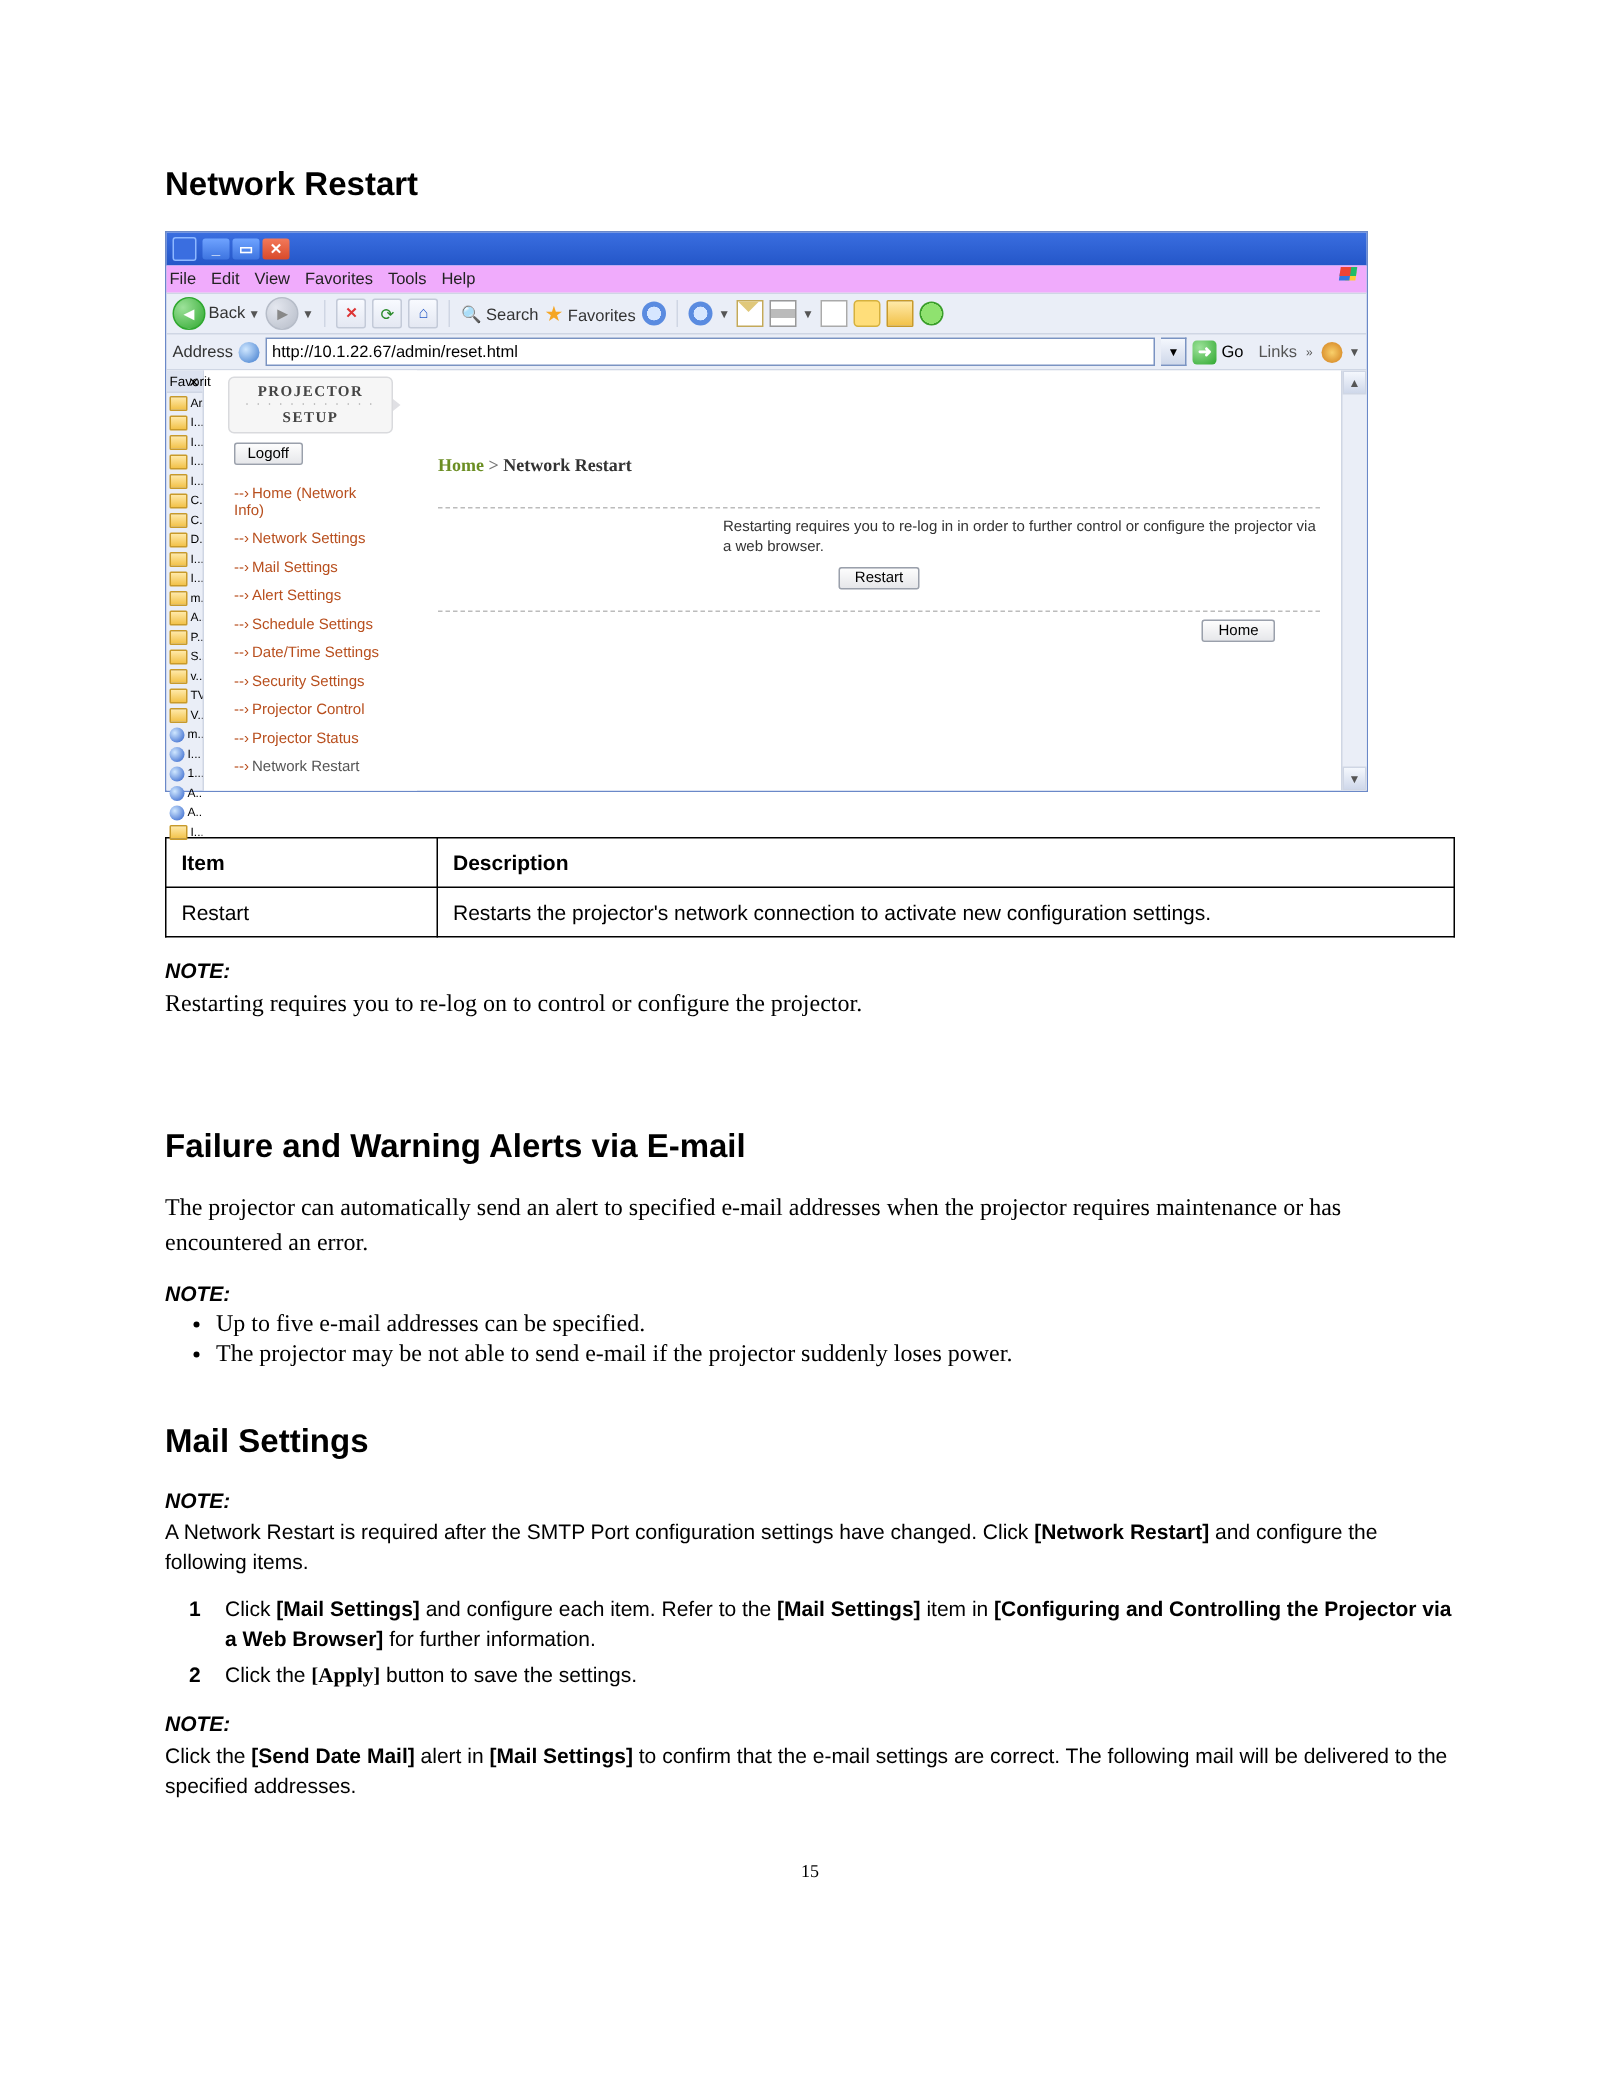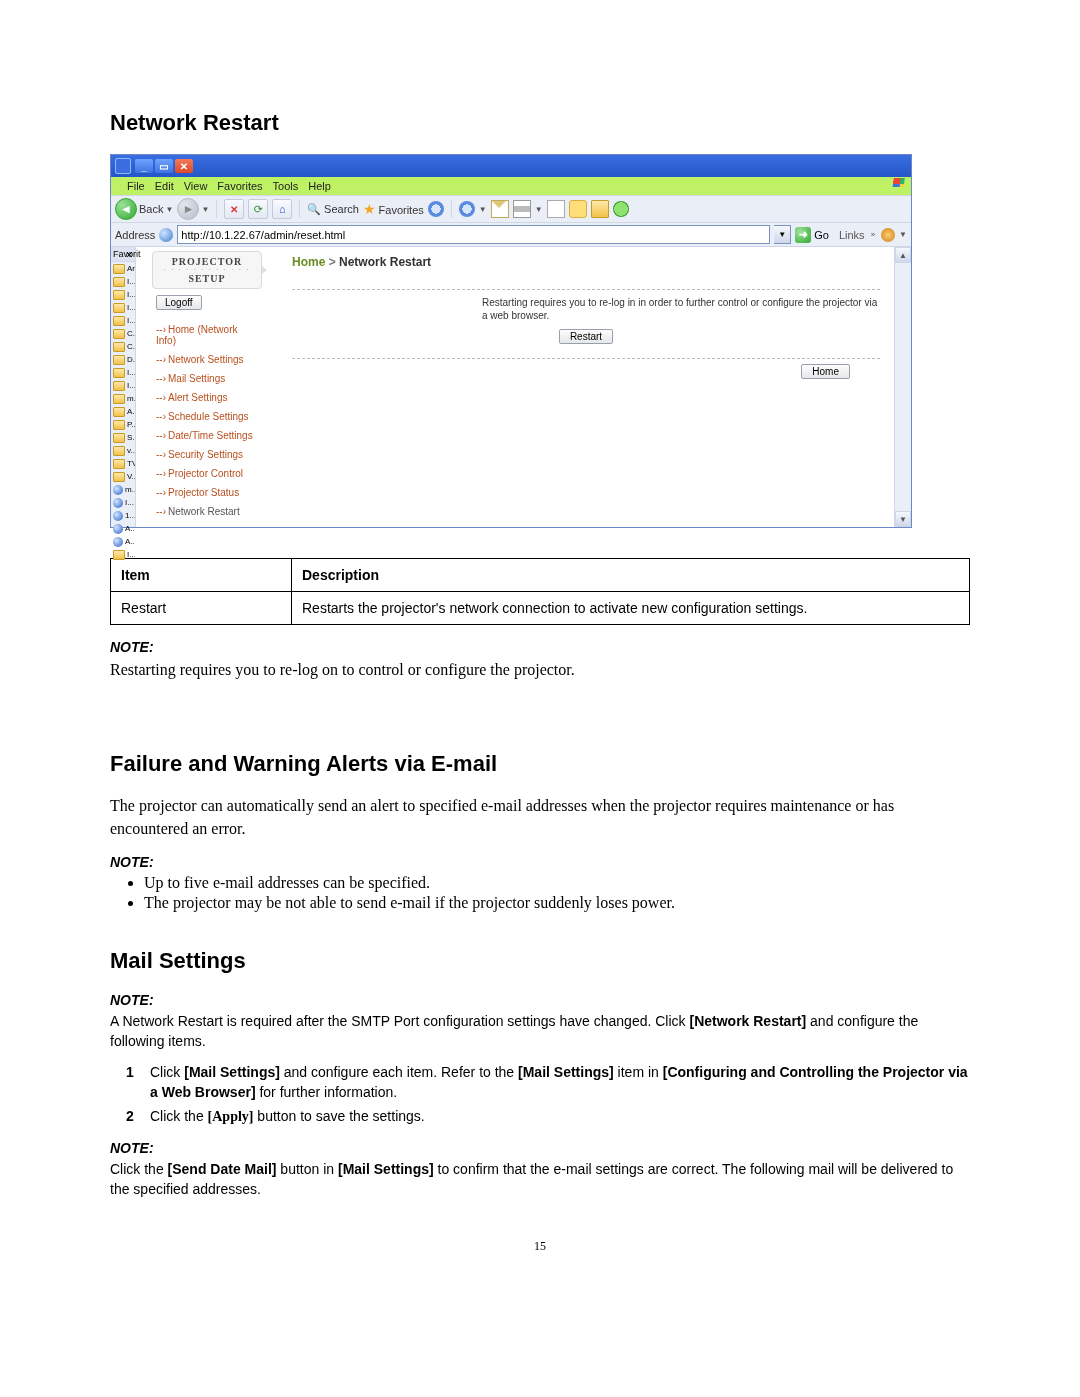--- a/index.html
+++ b/index.html
@@ -53,22 +53,22 @@
     width: 18px; height: 14px;
     border-radius: 2px;
     display: flex; align-items: center; justify-content: center;
     font-size: 10px; font-weight: bold; color: #fff;
   }
   .win-btn.min { background: linear-gradient(#6fa3ff,#3d74e0); }
   .win-btn.max { background: linear-gradient(#6fa3ff,#3d74e0); }
   .win-btn.close { background: linear-gradient(#f3795a,#d94a2a); }
 
   .menubar {
-    background: #bef264;
-    padding: 1px 16px;
+    background: #f0abfc;
+    padding: 1px 2px;
     height: 16px;
     display: flex;
     align-items: center;
     gap: 10px;
     color: #222;
     position: relative;
   }
   .menubar .winflag {
     position: absolute; right: 4px; top: 1px;
     width: 14px; height: 12px;
@@ -237,23 +237,24 @@
   }
   .snav a .pre { color: #b84f1e; margin-right: 2px; }
   .snav a.red  .txt { color: #b84f1e; }
   .snav a.grey .txt { color: #555; }
 
   .proj-main {
     flex: 1;
     padding: 8px 14px;
   }
   .crumb {
-    font-family: Liberation Sans, sans-serif;
+    font-family: Liberation Serif, serif;
     font-size: 12px; font-weight: bold;
     padding-bottom: 4px;
+    margin-top: 48px;
   }
   .crumb .home { color: #6b8e23; }
   .crumb .sep2 { color: #777; }
   .crumb .cur  { color: #333; }
   .sep-line {
     border-top: 1px dashed #bcbcbc;
     margin: 16px 0 6px 0;
   }
   .restart-msg {
     margin-left: 190px;
@@ -587,17 +588,17 @@
   <ol class="steps">
     <li>
       <span>Click </span><span class="b">[Mail Settings]</span><span> and configure each item. Refer to the </span><span class="b">[Mail Settings]</span><span> item in </span><span class="b">[Configuring and Controlling the Projector via a Web Browser]</span><span> for further information.</span>
     </li>
     <li>
       <span>Click the </span><span class="b" style="font-family:Georgia,serif;">[Apply]</span><span> button to save the settings.</span>
     </li>
   </ol>
   <div class="note-lbl">NOTE:</div>
   <p class="body" style="font-family:Arial,Helvetica,sans-serif;font-size:14px;">
-    <span>Click the </span><span class="b">[Send Date Mail]</span><span> button in </span><span class="b">[Mail Settings]</span><span> to confirm that the e-mail settings are correct. The following mail will be delivered to the specified addresses.</span>
+    <span>Click the </span><span class="b">[Send Date Mail]</span><span> alert in </span><span class="b">[Mail Settings]</span><span> to confirm that the e-mail settings are correct. The following mail will be delivered to the specified addresses.</span>
   </p>
 
   <div class="pgnum">15</div>
 </div>
 
 </body></html>

